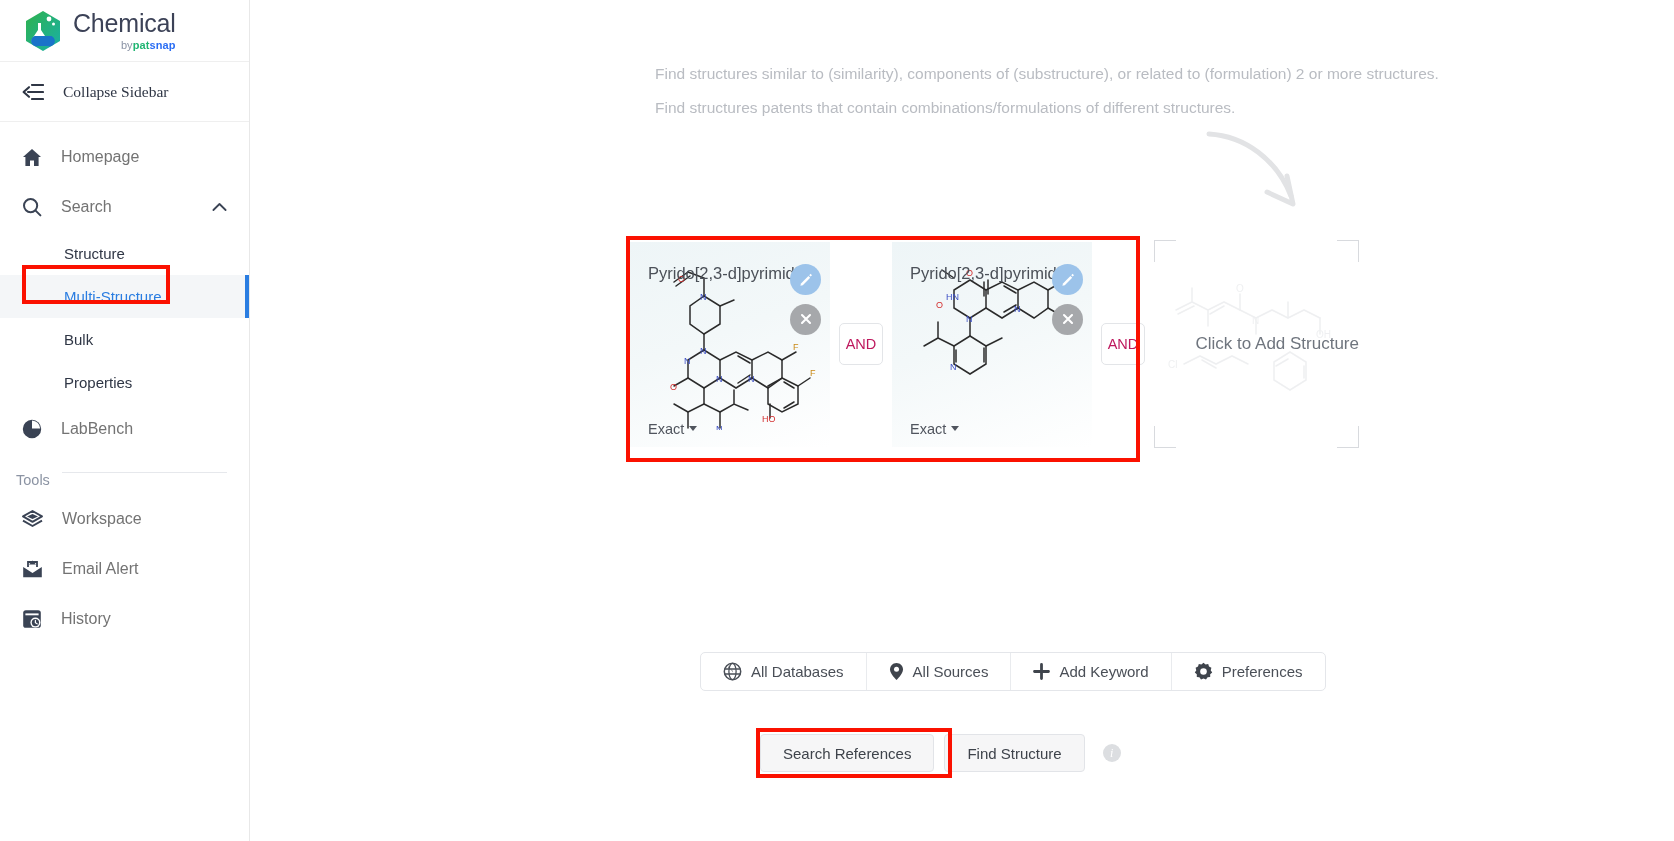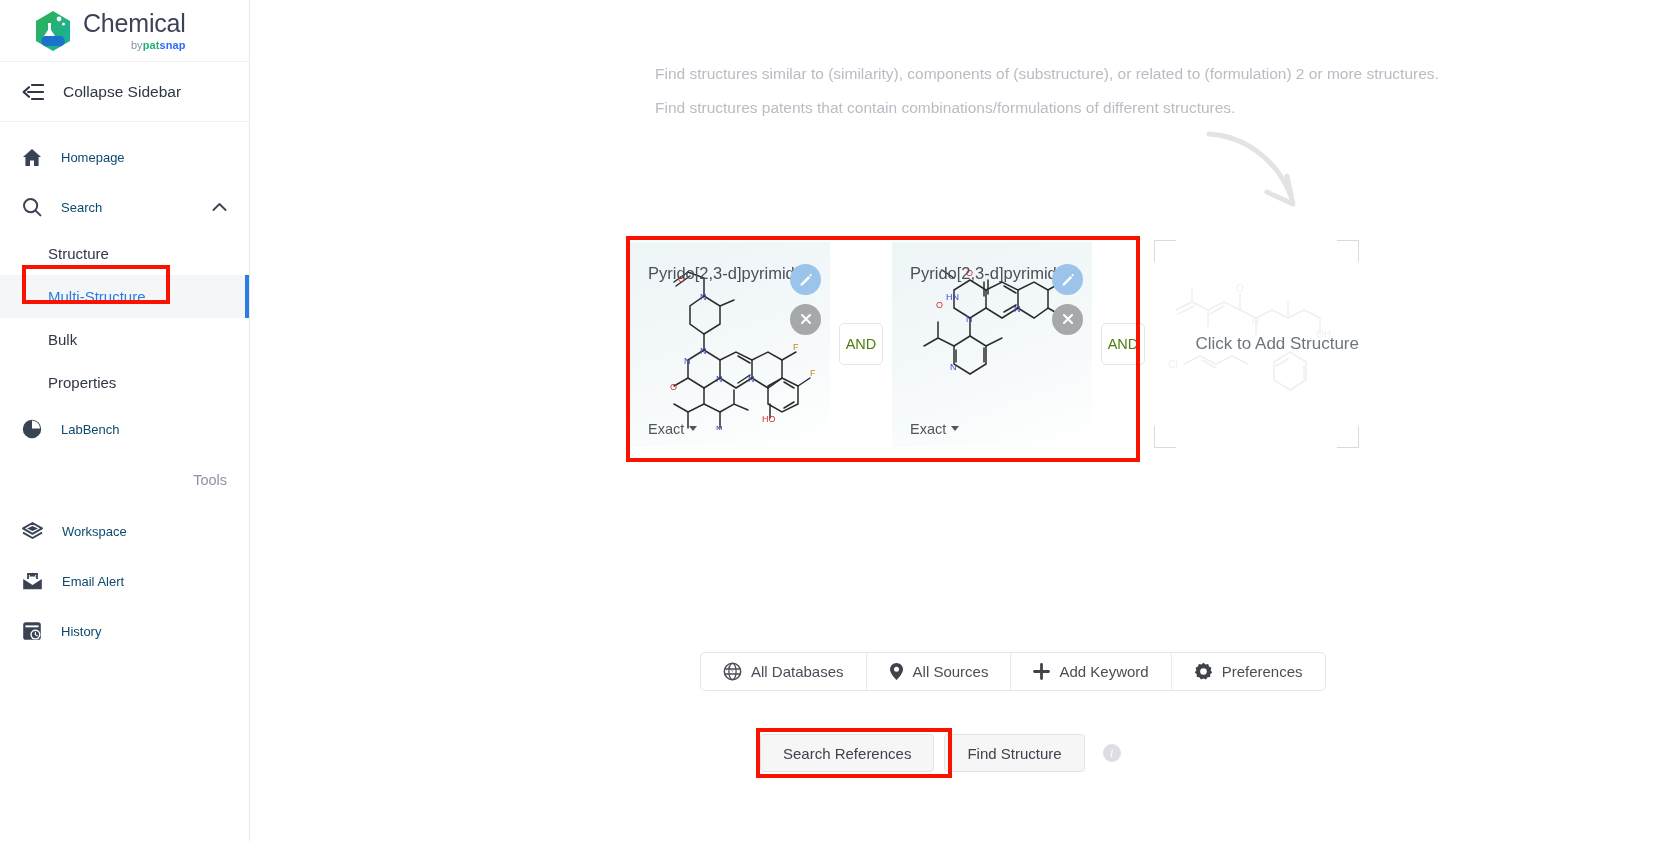--- a/index.html
+++ b/index.html
@@ -17,21 +17,21 @@
   .sidebar {
     width: 250px; height: 841px;
     background: #ffffff;
     border-right: 1px solid #e8e8e8;
     flex: 0 0 250px;
     position: relative;
   }
   .brand {
     height: 62px;
     display: flex; align-items: center;
-    padding-left: 34px;
+    padding-left: 24px;
     border-bottom: 1px solid #efefef;
     gap: 11px;
   }
   .brand-logo { width: 38px; height: 42px; flex: 0 0 38px; position: relative; }
   .brand-text { display: flex; flex-direction: column; line-height: 1; }
   .brand-title {
     font-size: 25px; color: #3c4257; font-weight: 400;
     letter-spacing: -0.2px;
   }
   .brand-sub {
@@ -41,47 +41,46 @@
   .brand-sub .by { color: #8a93a5; font-weight: 400; }
   .brand-sub .pat { color: #21b573; font-weight: 700; }
   .brand-sub .snap { color: #2a6df4; font-weight: 700; }
 
   .collapse-row {
     height: 60px; display: flex; align-items: center;
     padding-left: 22px; gap: 19px;
     border-bottom: 1px solid #efefef;
     cursor: pointer;
   }
-  .collapse-row .lbl { font-size: 15.5px; color: #2f3645; }
+  .collapse-row .lbl { font-size: 15.5px; color: #2f3645; font-family: Liberation Serif, serif; }
 
   .nav { padding-top: 10px; }
   .nav-item {
     height: 50px; display: flex; align-items: center;
     padding-left: 22px; gap: 19px;
     cursor: pointer; position: relative;
   }
-  .nav-item .lbl { font-size: 13px; color: #0c4a6e; }
+  .nav-item .lbl { font-size: 16px; color: #737373; }
   .nav-item .chev { margin-left: auto; margin-right: 22px; }
 
   .sub-item {
     height: 43px; display: flex; align-items: center;
-    padding-left: 48px; cursor: pointer; position: relative;
+    padding-left: 64px; cursor: pointer; position: relative;
   }
   .sub-item .lbl { font-size: 15px; color: #2f3645; }
   .sub-item.active { background: #f4f6f8; }
   .sub-item.active .lbl { color: #2a7de1; }
   .sub-item.active::after {
     content: ""; position: absolute; right: 0; top: 0;
     width: 4px; height: 100%; background: #2a7de1;
   }
 
   .tools-head {
-    display: flex; align-items: flex-end; gap: 12px;
+    display: flex; align-items: flex-start; gap: 12px;
     padding: 18px 22px 6px 16px;
-    flex-direction: column;
   }
   .tools-head .t { font-size: 14.5px; color: #8b93a3; }
   .tools-head .rule { flex: 1; height: 1px; background: #e6e8ec; }
 
   .icon { display: inline-flex; align-items: center; justify-content: center; }
   .icon svg { display: block; }
 
   
   .main { flex: 1; position: relative; height: 841px; background: #fff; }
 
@@ -134,21 +133,21 @@
     display: flex; align-items: center; justify-content: center;
     cursor: pointer;
   }
   .btn-edit { right: 9px; top: 22px; background: #9cc3ea; }
   .btn-del  { right: 9px; top: 62px; background: #a6a8ab; }
 
   .and-wrap { width: 62px; display: flex; justify-content: center; }
   .and-btn {
     width: 44px; height: 42px;
     border: 1px solid #e3e5e8; border-radius: 5px;
-    background: #fff; color: #4d7c0f; font-size: 14.5px;
+    background: #fff; color: #be185d; font-size: 14.5px;
     display: flex; align-items: center; justify-content: center;
     cursor: pointer;
   }
 
   .addcard {
     width: 205px; height: 208px;
     position: relative; cursor: pointer;
     display: flex; align-items: center; justify-content: flex-end;
   }
   .addcard .corner { position: absolute; width: 22px; height: 22px; }

